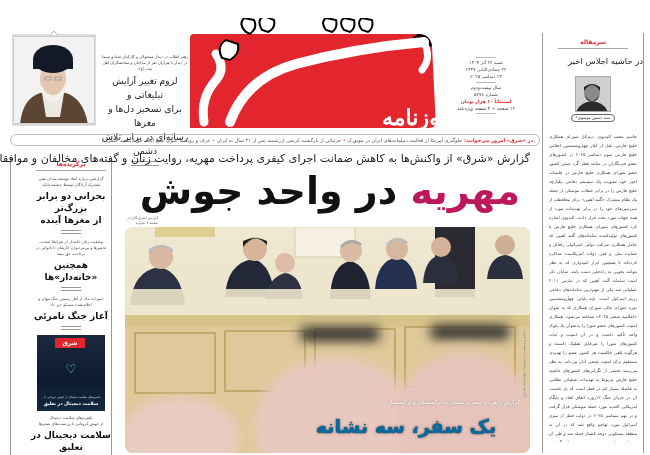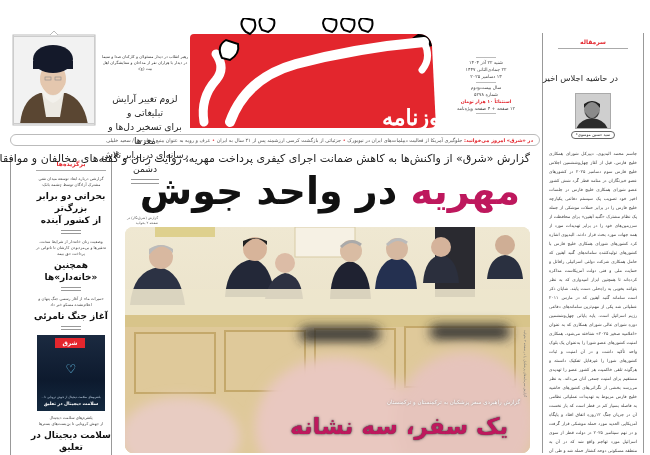--- a/index.html
+++ b/index.html
@@ -17,39 +17,39 @@
   }
 
   
   .leader-box { position: absolute; left: 10px; top: 30px; width: 180px; height: 96px; }
   .leader-photo {
     position: absolute; left: 3px; top: 6px; width: 82px; height: 88px;
     border: 1px solid #ccc; background: #f4f4f4; overflow: hidden;
   }
   .leader-text { position: absolute; left: 90px; top: 24px; width: 90px; text-align: center; }
   .leader-kicker { font-size: 4px; color: #333; line-height: 6px; }
-  .leader-headline { font-size: 9.2px; color: #222; line-height: 14px; margin-top: 20px; font-family: "DejaVu Sans", sans-serif; }
+  .leader-headline { font-size: 9.2px; color: #222; line-height: 14px; margin-top: 2px; font-family: "DejaVu Sans", sans-serif; }
   .leader-ornament { margin: 3px auto 0; width: 28px; height: 5px; border-top: 1px solid #999; border-bottom: 1px solid #999; }
 
   
   .issue-info {
     position: absolute; left: 438px; top: 56px; width: 96px; text-align: center;
     font-size: 4.6px; line-height: 7.2px; color: #444;
   }
   .issue-info .sep { border-top: 1px solid #bbb; width: 20px; margin: 1px auto; }
   .issue-info .red { color: #e3262d; font-weight: bold; }
 
   
   .editorial {
     position: absolute; left: 542px; top: 33px; width: 102px; height: 420px;
     border-left: 1px solid #999; border-right: 1px solid #999;
   }
   .editorial-label { text-align: center; color: #e3262d; font-size: 6px; font-weight: bold; margin-top: 5px; }
   .editorial-label-rule { margin: 3px auto 0; width: 70px; border-top: 1px solid #aaa; position: relative; }
-  .editorial-title { text-align: left; font-size: 8.4px; line-height: 13px; margin-top: 23px; color: #222; }
+  .editorial-title { text-align: right; font-size: 8.4px; line-height: 13px; margin-top: 6px; color: #222; }
   .editorial-photo {
     margin: 8px auto 0; width: 36px; height: 36px; background: #777; border: 1px solid #aaa; position: relative; overflow: hidden;
   }
   .editorial-author {
     margin: 2px auto 0; width: 44px; height: 8px; border: 1px solid #666; border-radius: 4px;
     font-size: 4px; line-height: 6px; text-align: center; color: #222;
   }
   .editorial-body {
     margin: 10px 6px 0; font-size: 4.4px; line-height: 9px; color: #444; text-align: justify;
     height: 310px; overflow: hidden;
@@ -100,22 +100,22 @@
 
   .main-photo {
     position: absolute; left: 125px; top: 227px; width: 405px; height: 226px;
     border-radius: 8px; overflow: hidden; background: #e9e2cc;
   }
   .photo-caption-kicker {
     position: absolute; left: 300px; top: 399px; width: 220px; text-align: right;
     color: #fff; font-size: 5.5px; text-shadow: 0 0 2px #777; white-space: nowrap;
   }
   .photo-caption-head {
-    position: absolute; left: 290px; top: 408px; width: 232px; text-align: left;
-    color: #be185d; font-size: 23px; font-weight: bold; white-space: nowrap; line-height: 36px;
+    position: absolute; left: 290px; top: 408px; width: 232px; text-align: center;
+    color: #0369a1; font-size: 19px; font-weight: bold; white-space: nowrap; line-height: 36px;
     text-shadow: 0 0 3px #555, 0 0 1px #333;
   }
   .side-note { position: absolute; left: 523px; top: 330px; font-size: 3.2px; color: #777; writing-mode: vertical-rl; }
 </style>
 </head>
 <body>
 
 <div class="leader-box">
   <svg style="position:absolute;left:0;top:0" width="90" height="98">
     <rect x="3" y="5" width="82" height="90" fill="none" stroke="#bbb" stroke-width="1"></rect>
@@ -206,21 +206,21 @@
 </div>
 
 <div class="leftcol">
   <div class="lc-label">برگزیده‌ها</div>
   <div class="lc-label-rule"></div>
 
   <div class="lc-item">
     <div class="lc-kicker">گزارشی درباره ابعاد توسعه میدان نفتی مشترک آزادگان توسط چشمه بانک:</div>
     <div class="lc-head">
       <div>بحرانی دو برابر بزرگ‌تر</div>
-      <div>از کشور آینده</div>
+      <div>از مغزها آینده</div>
     </div>
     <div class="lc-orn"></div>
   </div>
 
   <div class="lc-item">
     <div class="lc-kicker">وضعیت زنان خانه‌دار از شرایط سخت، تحقیرها و بی‌مزدبودن کارشان تا ناتوانی در پرداخت حق بیمه</div>
     <div class="lc-head">
       <div>همچنین «خانه‌دار»ها</div>
     </div>
     <div class="lc-orn"></div>

